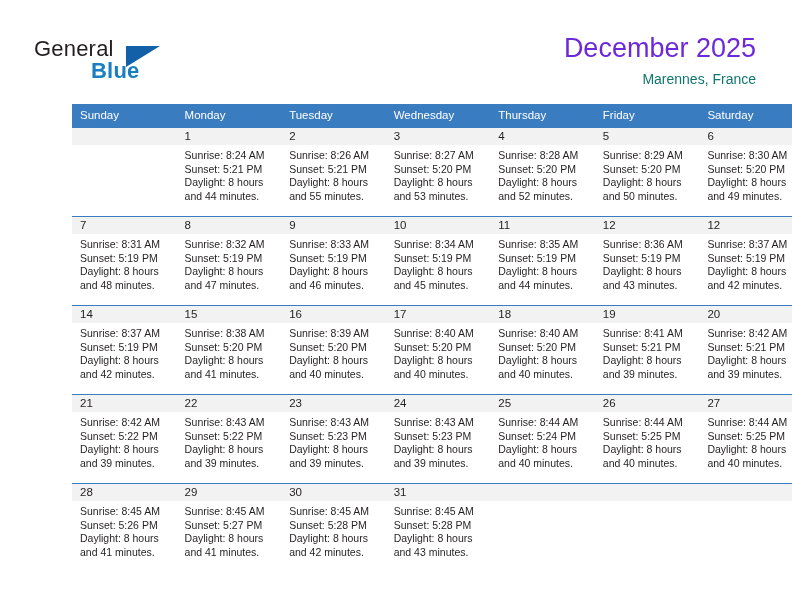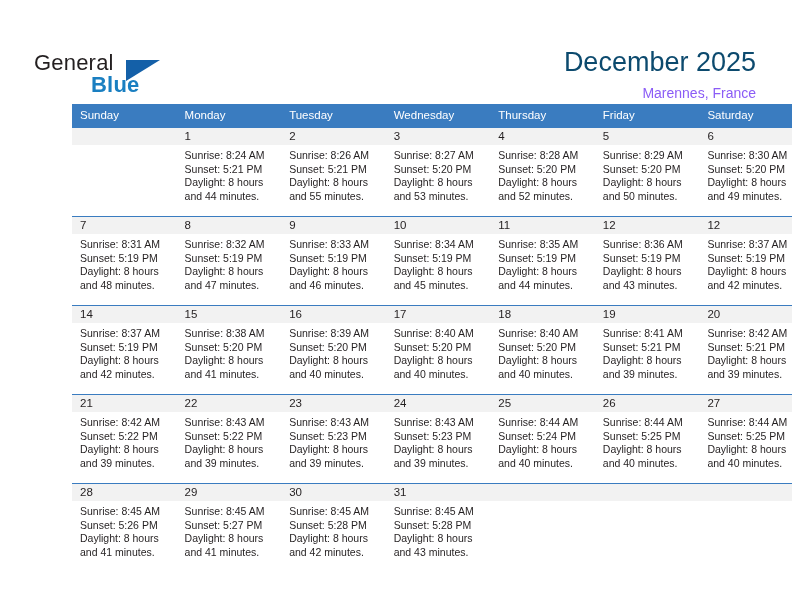--- a/index.html
+++ b/index.html
@@ -18,21 +18,21 @@
     position: relative;
     width: 792px;
     height: 612px;
     box-sizing: border-box;
   }
 
   
   .header {
     position: absolute;
     left: 0;
-    top: 16px;
+    top: 2px;
     right: 0;
     height: 104px;
   }
   .brand {
     position: absolute;
     left: 34px;
     top: 34px;
     width: 220px;
     height: 56px;
   }
@@ -67,28 +67,28 @@
 
   .title-block {
     position: absolute;
     right: 36px;
     top: 30px;
     text-align: right;
   }
   .cal-title {
     font-size: 27px;
     font-weight: normal;
-    color: #0c4a6e;
+    color: #6d28d9;
     line-height: 32px;
     white-space: nowrap;
   }
   .cal-location {
     margin-top: 6px;
     font-size: 14px;
-    color: #8b5cf6;
+    color: #0f766e;
     line-height: 18px;
     white-space: nowrap;
   }
 
   
   .calendar {
     position: absolute;
     left: 30px;
     top: 104px;
     width: 732px;

